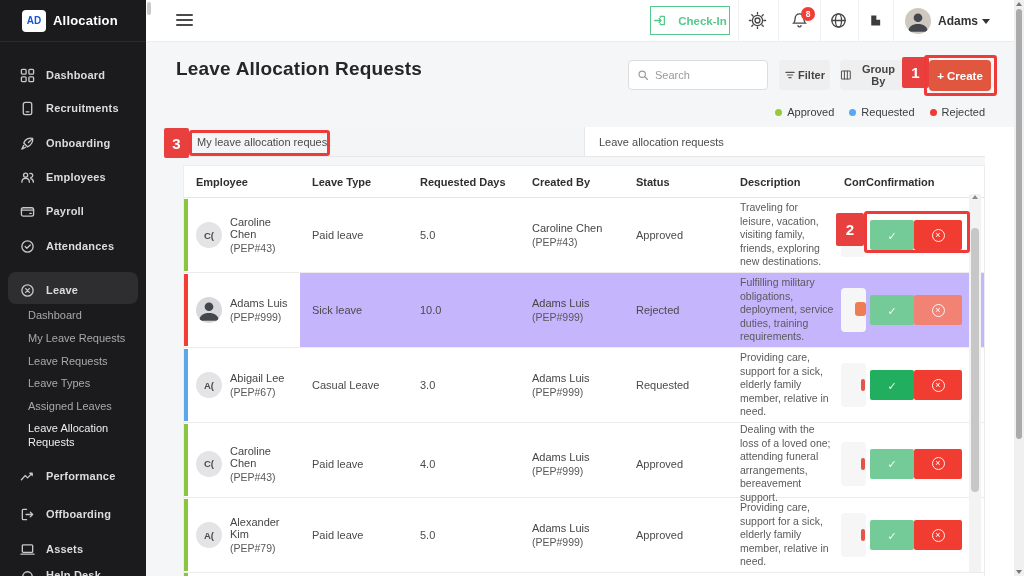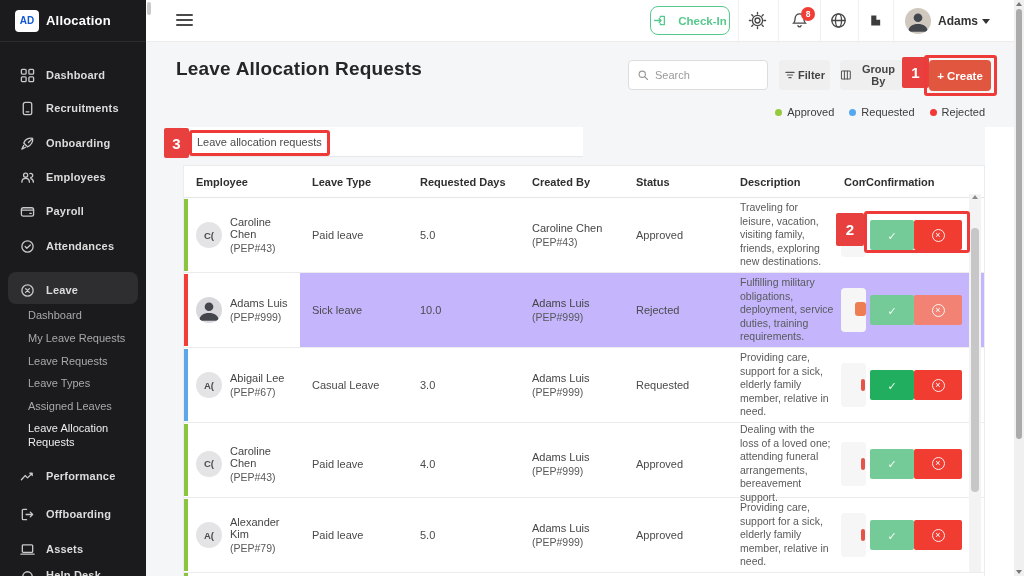--- a/index.html
+++ b/index.html
@@ -3,36 +3,36 @@
 <meta charset="utf-8">
 <style>
   * { margin:0; padding:0; box-sizing:border-box; }
   html,body { width:1024px; height:576px; overflow:hidden; }
   body { font-family:"Liberation Sans", sans-serif; }
   .screen { position:relative; width:1024px; height:576px; background:#f5f6f8; overflow:hidden; }
 
   
   .sidebar { position:absolute; left:0; top:0; width:146px; height:576px; background:#1b1b1d; z-index:20; }
   .brand { position:absolute; left:0; top:0; width:146px; height:42px; border-bottom:1px solid rgba(255,255,255,.08); display:flex; align-items:center; padding-left:15px; gap:7px; }
-  .brand-logo { width:24px; height:22px; background:#fff; border-radius:4px; display:flex; align-items:center; justify-content:center; color:#1258d6; font-size:10px; font-weight:700; }
+  .brand-logo { width:24px; height:22px; background:#fff; border-radius:4px; display:flex; align-items:center; justify-content:center; color:#1258d6; font-size:10px; font-weight:700;margin-left:7px; }
   .brand-name { color:#fff; font-size:13px; font-weight:700; letter-spacing:.2px; }
   .nav-item { position:absolute; left:0; width:146px; height:18px; display:flex; align-items:center; cursor:pointer; }
   .nav-item .icn { position:absolute; left:20px; width:15px; height:15px; display:flex; }
   .nav-item .lbl { position:absolute; left:46px; color:#dcdcdc; font-size:11px; font-weight:600; letter-spacing:.2px; white-space:nowrap; }
   .nav-active-bg { position:absolute; left:8px; top:272px; width:130px; height:32px; background:#2e2e30; border-radius:8px; }
   .sub-item { position:absolute; left:28px; color:#a9a9a9; font-size:11px; font-weight:500; white-space:nowrap; cursor:pointer; }
   .sub-item.active { color:#ededed; white-space:normal; width:108px; line-height:13.5px; }
   svg.s { stroke:#c9c9c9; fill:none; stroke-width:1.4; stroke-linecap:round; stroke-linejoin:round; width:15px; height:15px; }
   .side-scroll-thumb { position:absolute; left:147px; top:2px; width:4px; height:13px; background:#c9c9c9; border-radius:2px; z-index:30; }
 
   
   .topbar { position:absolute; left:146px; top:0; width:868px; height:42px; background:#fff; border-bottom:1px solid #ececec; z-index:10; }
   .hamburger { position:absolute; left:30px; top:14px; width:17px; height:13px; cursor:pointer; }
   .hamburger span { display:block; height:2px; background:#4a4a4a; margin-bottom:3px; border-radius:1px; }
-  .checkin-btn { position:absolute; left:504px; top:6px; width:80px; height:29px; border:1px solid #56c98d; border-radius:8px; background:#fff; color:#56c98d; font-size:11.5px; font-weight:600; display:flex; align-items:center; justify-content:center; gap:12px; cursor:pointer; }
+  .checkin-btn { position:absolute; left:504px; top:6px; width:80px; height:29px; border:1px solid #56c98d; border-radius:0; background:#fff; color:#56c98d; font-size:11.5px; font-weight:600; display:flex; align-items:center; justify-content:center; gap:12px; cursor:pointer; }
   .tb-sep { position:absolute; top:0; width:1px; height:41px; background:#f0f0f0; }
   .tb-icon { position:absolute; top:10px; width:21px; height:21px; display:flex; align-items:center; justify-content:center; cursor:pointer; }
   svg.t { stroke:#474747; fill:none; stroke-width:1.4; stroke-linecap:round; width:19px; height:19px; }
   .badge { position:absolute; left:655px; top:7px; min-width:14px; height:14px; background:#f03e36; border-radius:8px; color:#fff; font-size:8.5px; font-weight:700; display:flex; align-items:center; justify-content:center; padding:0 3px; z-index:2; }
   .avatar { position:absolute; left:759px; top:8px; width:26px; height:26px; border-radius:50%; background:#cfc8bf; overflow:hidden; cursor:pointer; }
   .user-name { position:absolute; left:792px; top:14px; font-size:12px; color:#333; font-weight:700; cursor:pointer; }
   .caret { position:absolute; left:836px; top:19px; width:0; height:0; border-left:4px solid transparent; border-right:4px solid transparent; border-top:5px solid #333; cursor:pointer; }
 
   
   .page-title { position:absolute; left:176px; top:58px; font-size:19px; font-weight:700; color:#262626; letter-spacing:.2px; }
@@ -316,20 +316,21 @@
         <span class="dot dot-requested"></span>
         <span>Requested</span>
       </div>
     <div class="legend-item">
         <span class="dot dot-rejected"></span>
         <span>Rejected</span>
       </div>
   </div>
 
   <div class="tabbar">
+    <div class="tab tab-1">My leave allocation request</div>
     <div class="tab tab-2">Leave allocation requests</div>
   </div>
   <div class="right-strip"></div>
 
   <div class="card">
     <div class="tgrid thead">
       <div class="hc">Employee</div>
       <div class="hc">Leave Type</div>
       <div class="hc">Requested Days</div>
       <div class="hc">Created By</div>

